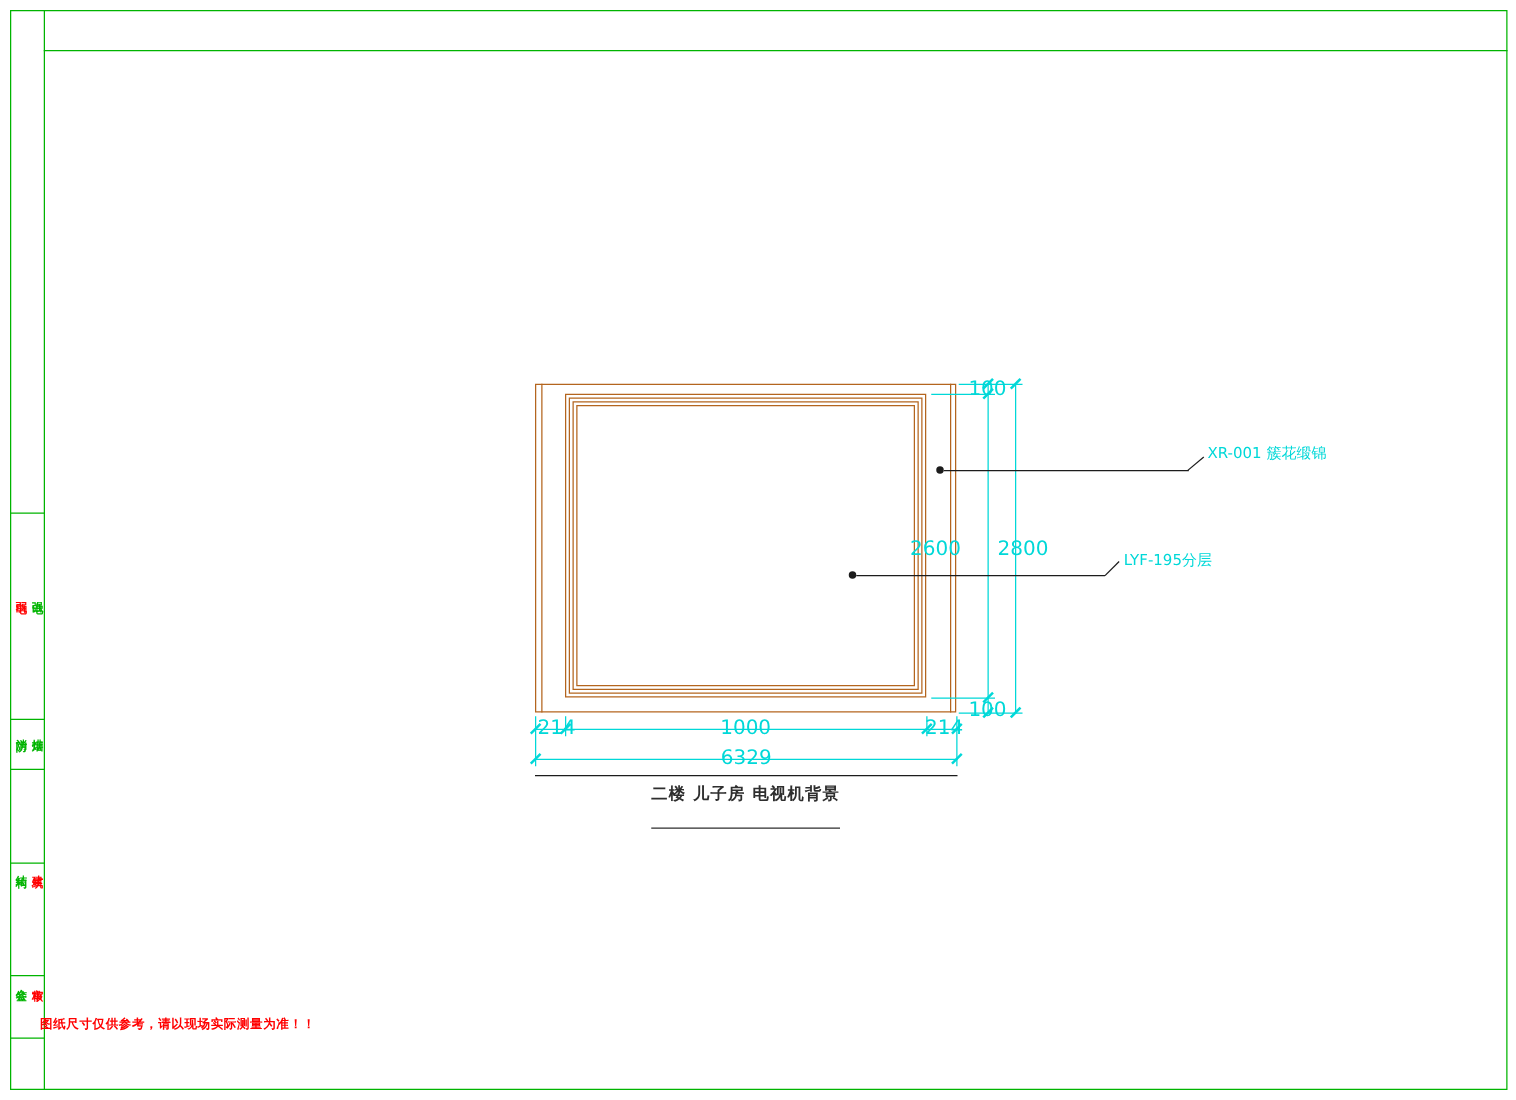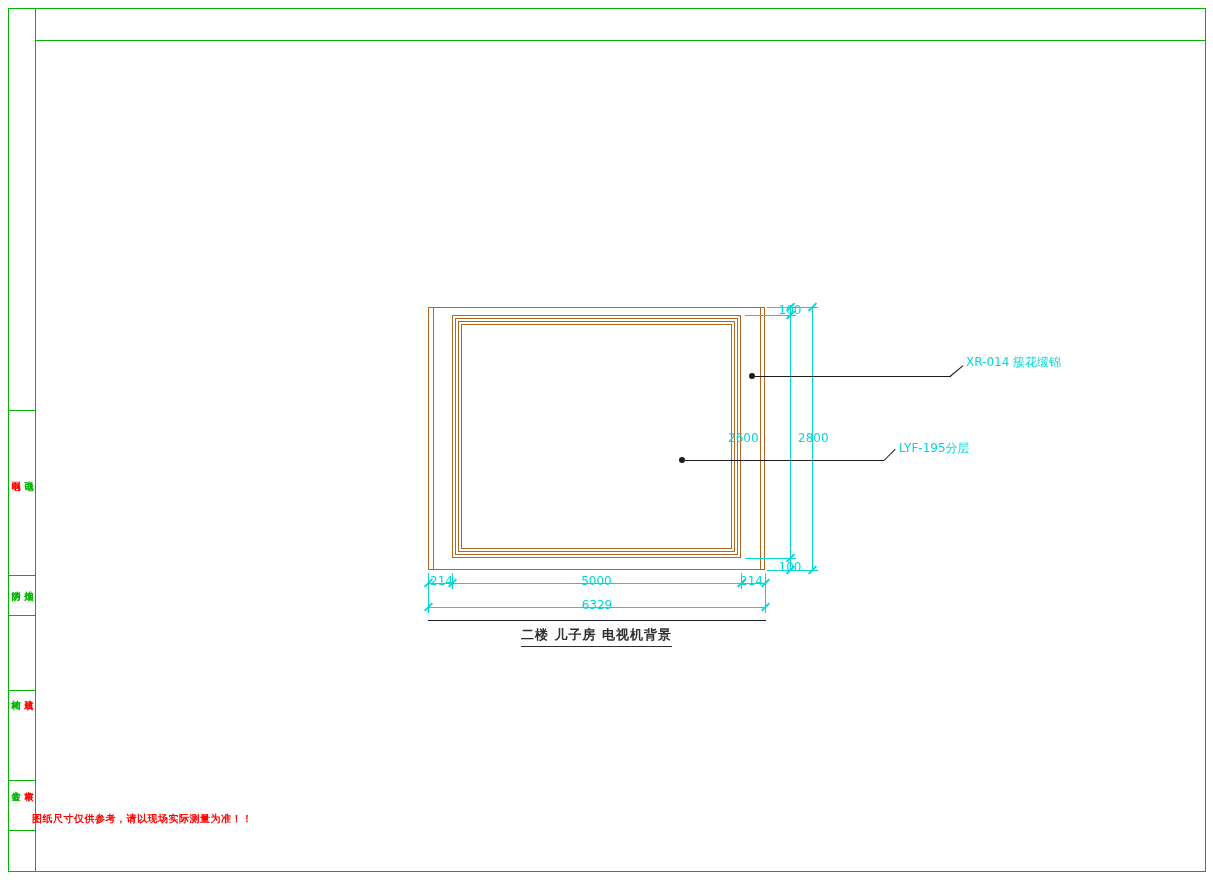--- a/index.html
+++ b/index.html
@@ -13,39 +13,39 @@
   .ln-green  { background:#00b400; }
   .bd-green  { border:1px solid #00b400; }
   .ln-orange { background:#b4651e; }
   .bd-orange { border:1px solid #b4651e; }
   .ln-cyan   { background:#00d8d8; }
   .ln-dark   { background:#1c1c1c; }
 
   .tick { position:absolute; width:11px; height:2px; background:#00d8d8;
           transform:rotate(-45deg); }
 
-  .dim  { position:absolute; color:#00d8d8; font-size:12px; line-height:13px;
+  .dim  { position:absolute; color:#00d8d8; font-size:16px; line-height:13px;
           white-space:nowrap; }
   .dim.center { text-align:center; }
 
   .leader-text { position:absolute; color:#00d8d8; font-size:12px; white-space:nowrap; }
   .dot { position:absolute; width:6px; height:6px; border-radius:50%; background:#1c1c1c; }
   .slant { position:absolute; height:1px; background:#1c1c1c; transform-origin:0 50%; }
 
   .sbblock { position:absolute; left:8px; width:28px; display:flex;
              justify-content:space-evenly; align-items:flex-start; }
   .vtext { writing-mode:vertical-rl; text-orientation:upright; font-size:9px;
            line-height:11px; letter-spacing:1px; font-weight:bold; }
   .t-red   { color:#ff0000; }
   .t-green { color:#00b400; }
 
   .title-wrap { position:absolute; left:428px; top:624px; width:337px; text-align:center; }
   .title-wrap span { display:inline-block; font-size:13px; font-weight:bold;
            color:#2e2e2e; letter-spacing:1px; border-bottom:1px solid #2e2e2e;
-           padding-bottom:2px; }
+           padding-bottom:18px; }
 
   .note { position:absolute; left:32px; top:812px; color:#ff0000; font-size:10px;
           font-weight:bold; letter-spacing:0.5px; white-space:nowrap; }
 </style>
 </head>
 <body>
 
 <div>
 
   <div class="rect bd-green" style="left:8px;top:8px;width:1198px;height:864px"></div>
@@ -107,28 +107,28 @@
   <div class="vline ln-cyan" style="left:765px;top:573px;height:40px"></div>
   <div class="hline ln-cyan" style="left:428px;top:583px;width:338px"></div>
   <div class="hline ln-cyan" style="left:428px;top:607px;width:338px"></div>
   <div class="tick" style="left:423px;top:582px"></div>
   <div class="tick" style="left:447px;top:582px"></div>
   <div class="tick" style="left:736px;top:582px"></div>
   <div class="tick" style="left:760px;top:582px"></div>
   <div class="tick" style="left:423px;top:606px"></div>
   <div class="tick" style="left:760px;top:606px"></div>
   <div class="dim" style="left:430px;top:575px">214</div>
-  <div class="dim center" style="left:452px;top:575px;width:289px">5000</div>
+  <div class="dim center" style="left:452px;top:575px;width:289px">1000</div>
   <div class="dim" style="left:740px;top:575px">214</div>
   <div class="dim center" style="left:428px;top:599px;width:338px">6329</div>
 
   <div class="dot" style="left:749px;top:373px"></div>
   <div class="hline ln-dark" style="left:755px;top:376px;width:196px"></div>
   <div class="slant" style="left:950px;top:376px;width:17px;transform:rotate(-40deg)"></div>
-  <div class="leader-text" style="left:966px;top:354px">XR-014 簇花缎锦</div>
+  <div class="leader-text" style="left:966px;top:354px">XR-001 簇花缎锦</div>
 
   <div class="dot" style="left:679px;top:457px"></div>
   <div class="hline ln-dark" style="left:685px;top:460px;width:199px"></div>
   <div class="slant" style="left:884px;top:460px;width:16px;transform:rotate(-45deg)"></div>
   <div class="leader-text" style="left:899px;top:440px">LYF-195分层</div>
 
   <div class="hline ln-dark" style="left:428px;top:620px;width:338px"></div>
   <div class="title-wrap">
     <span>二楼 儿子房 电视机背景</span>
   </div>

